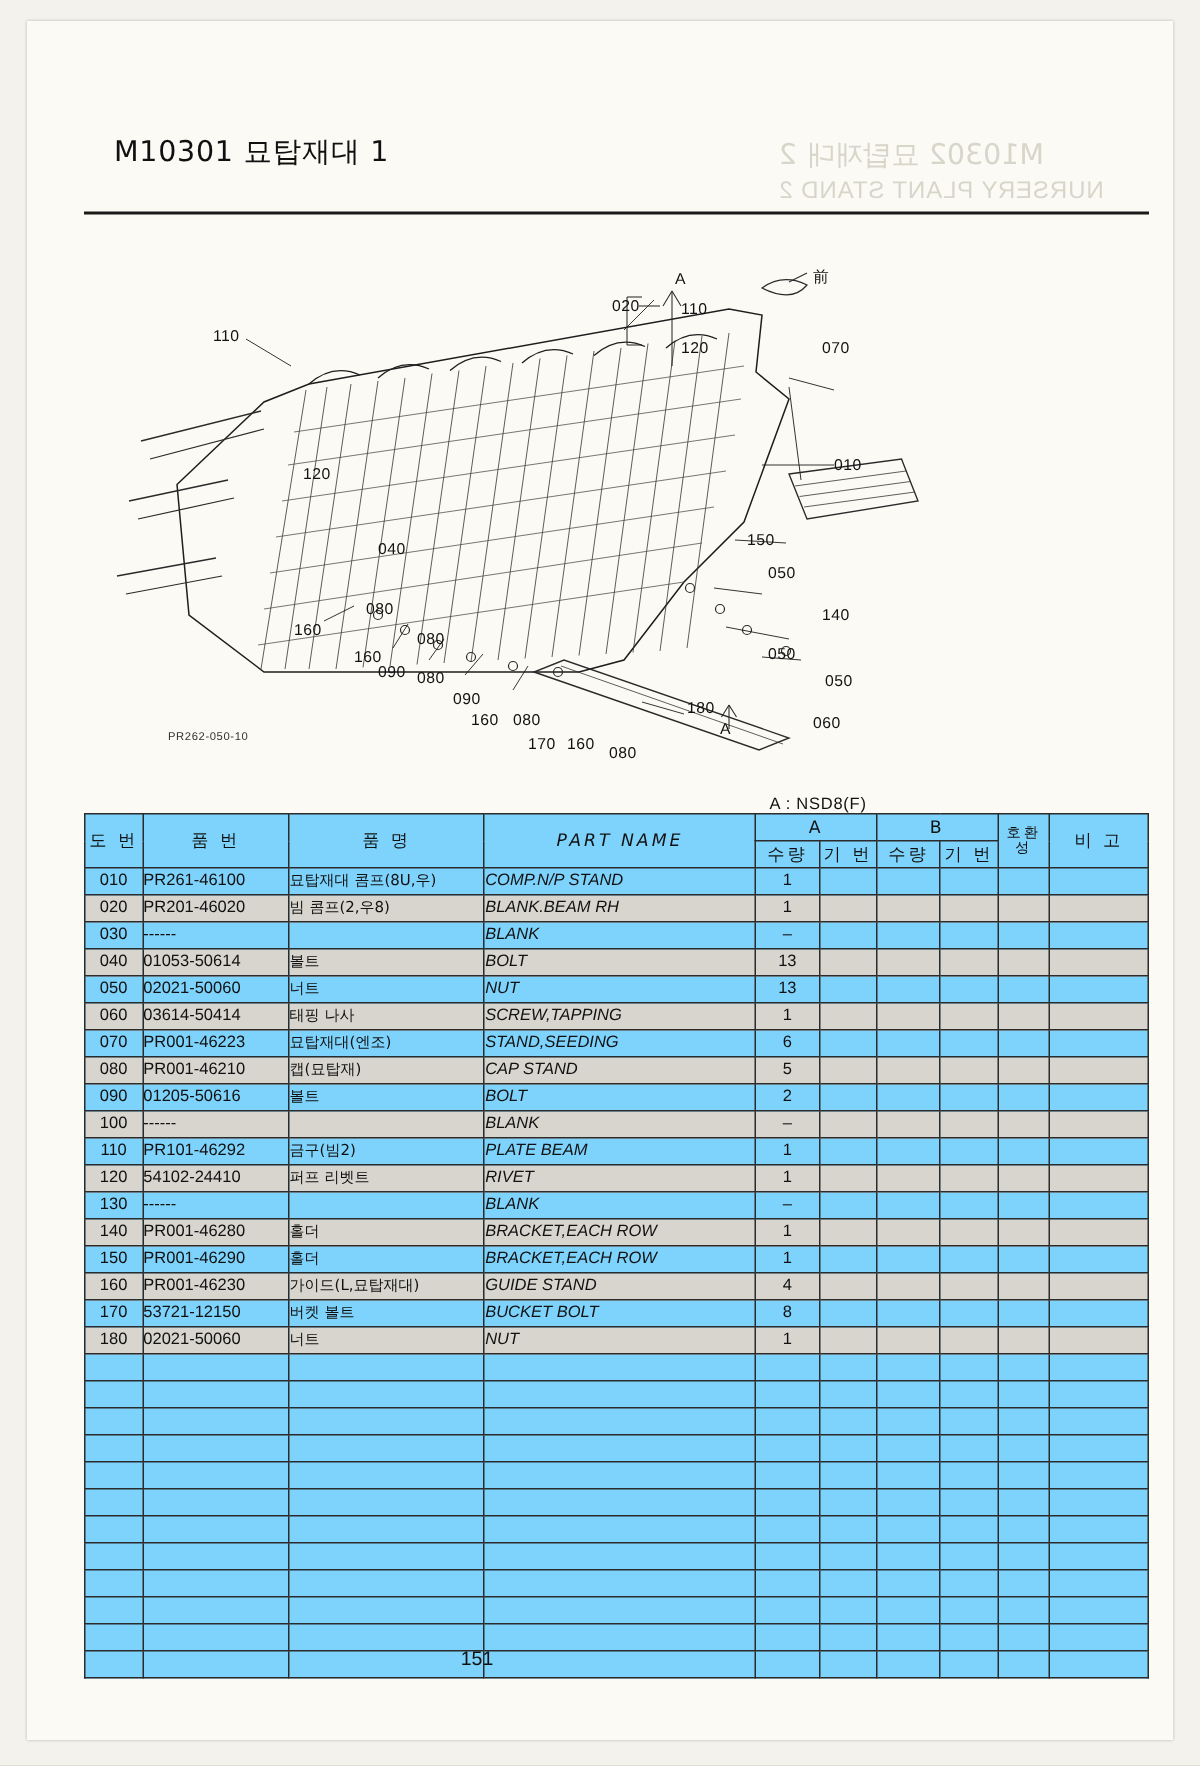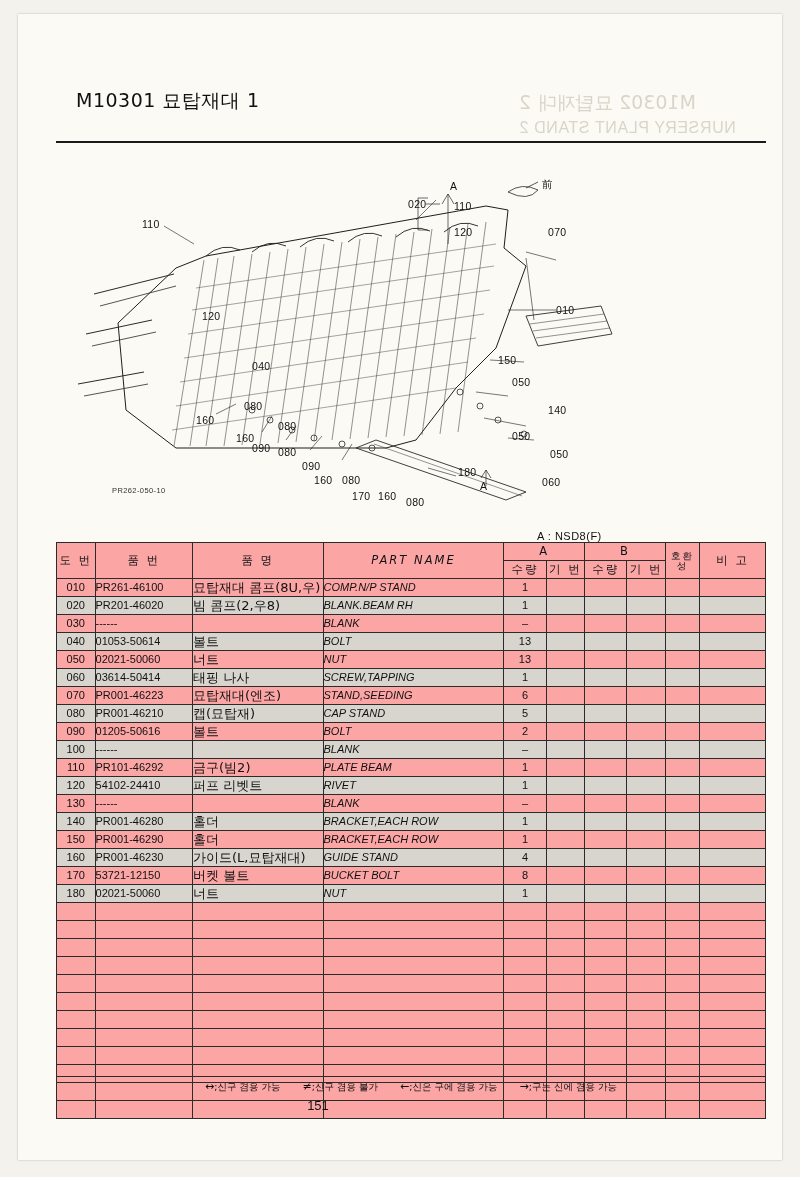--- a/index.html
+++ b/index.html
@@ -95,51 +95,50 @@
   }
 
   
   .nsd {
     position: absolute;
     left: 495px;
     top: 516px;
     font-size: 11px;
     color: #111;
     letter-spacing: 0.5px;
-    margin-left: 24px;
   }
 
   
   .tbl {
     position: absolute;
     left: 38px;
     top: 528px;
     width: 710px;
     border-collapse: collapse;
     font-size: 11px;
     color: #111;
-    background: #fca5a5;
+    background: #7dd3fc;
   }
   .tbl th, .tbl td {
     border: 1px solid #2b2b2b;
     padding: 0;
     height: 17px;
     line-height: 17px;
   }
   .tbl th {
     font-weight: normal;
     text-align: center;
     font-family: "DejaVu Sans", sans-serif;
     font-size: 11.5px;
     letter-spacing: 2px;
   }
   .th-sub { font-size: 10.5px; letter-spacing: 1px; }
   .c-ref   { width: 38px;  text-align: center; }
   .c-part  { width: 98px;  padding-left: 5px; }
-  .c-ko    { width: 132px; padding-left: 6px; font-family: "DejaVu Sans", sans-serif; font-size: 13px;}
+  .c-ko    { width: 132px; padding-left: 6px; font-family: "DejaVu Sans", sans-serif; font-size: 10px;}
   .c-en    { width: 182px; padding-left: 6px; font-size: 11px; font-style: italic; }
   .c-qa    { width: 42px;  text-align: center; }
   .c-ka    { width: 38px;  text-align: center; }
   .c-qb    { width: 42px;  text-align: center; }
   .c-kb    { width: 38px;  text-align: center; }
   .c-ho    { width: 34px;  text-align: center; }
   .c-rem   { width: 66px;  text-align: center; }
   tr.shade td { background: #d7d5cd; }
   tr.blank-row td { height: 17px; }
 
@@ -721,23 +720,17 @@
             <td class="c-qa">&nbsp;</td>
             <td class="c-ka">&nbsp;</td>
             <td class="c-qb">&nbsp;</td>
             <td class="c-kb">&nbsp;</td>
             <td class="c-ho">&nbsp;</td>
             <td class="c-rem">&nbsp;</td>
           </tr>
         </tbody>
     </table>
 
-    <div class="legend" id="legend-row">
-        <div><span class="sym">↔</span><span>;신구 겸용 가능</span></div>
-        <div><span class="sym">≠</span><span>;신구 겸용 불가</span></div>
-        <div><span class="sym">←</span><span>;신은 구에 겸용 가능</span></div>
-        <div><span class="sym">→</span><span>;구는 신에 겸용 가능</span></div>
-      </div>
 
   </div>
 
   <div class="pageno">151</div>
 </div>
 
 </body></html>

